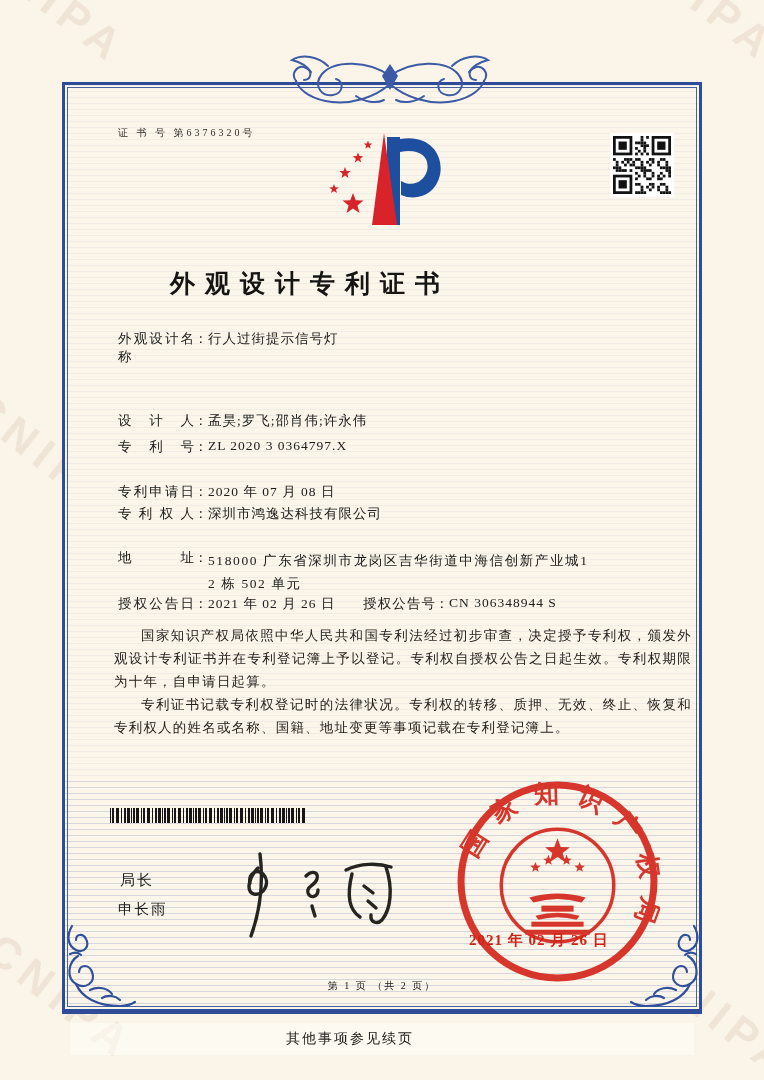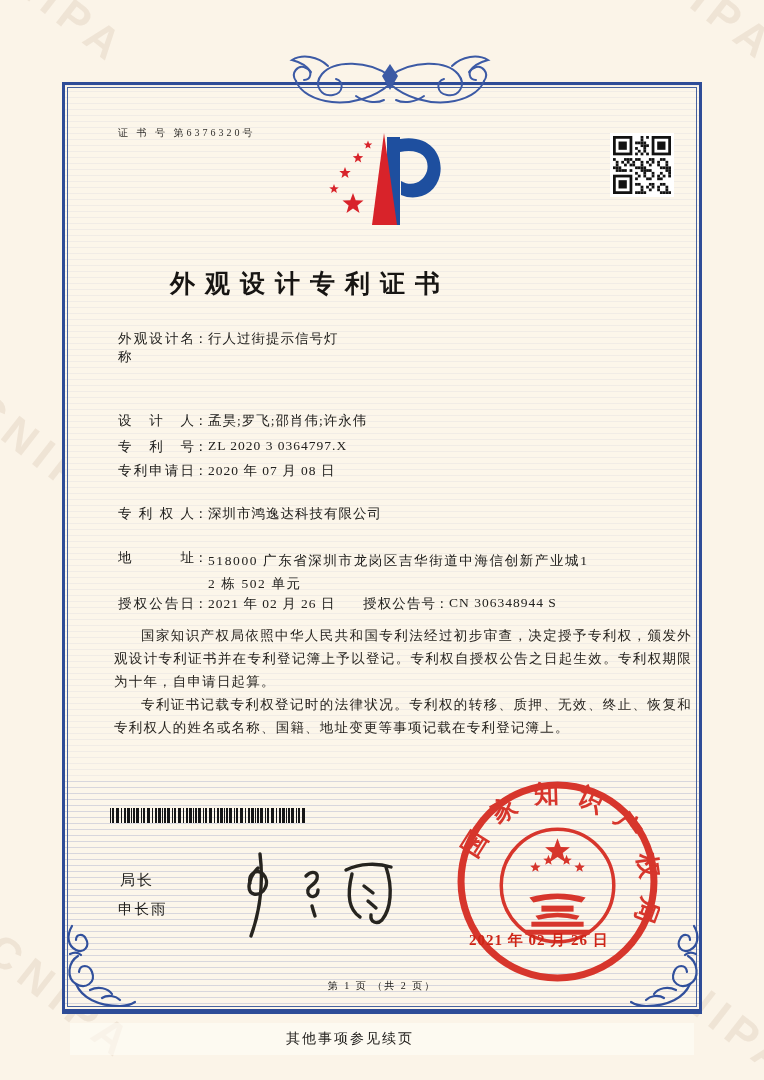--- a/index.html
+++ b/index.html
@@ -74,21 +74,21 @@
   
   .fields{ position:absolute; left:118px; top:0; width:566px; font-size:13.5px; }
   .frow{ position:absolute; white-space:nowrap; }
   .flabel{
     display:inline-block; width:76px;
     text-align:justify; text-align-last:justify;
     vertical-align:top; white-space:normal;
   }
   .fcolon{ display:inline-block; width:14px; vertical-align:top; }
   .fvalue{ letter-spacing:1px; vertical-align:top; }
-  .r1{top:330px;} .r2{top:388px;margin-top:24px;} .r3{top:418px;margin-top:20px;} .r4{top:462px;font-family:Liberation Serif, serif;}
+  .r1{top:330px;} .r2{top:388px;margin-top:24px;} .r3{top:418px;margin-top:20px;} .r4{top:483px;font-family:Liberation Serif, serif;}
   .r5{top:505px;} .r6{top:549px;} .r7{top:595px;}
   .addr-value{ display:inline-block; width:474px; white-space:normal; letter-spacing:1.6px; line-height:23px; }
   .pair2{ position:absolute; left:245px; top:0; white-space:nowrap; }
   .pair2 .flabel{ width:72px; }
   
   .body-text{
     position:absolute; left:114px; top:624px; width:578px;
     font-size:13.5px; line-height:23px; letter-spacing:1.2px;
     text-align:justify; color:#26231f;
   }

